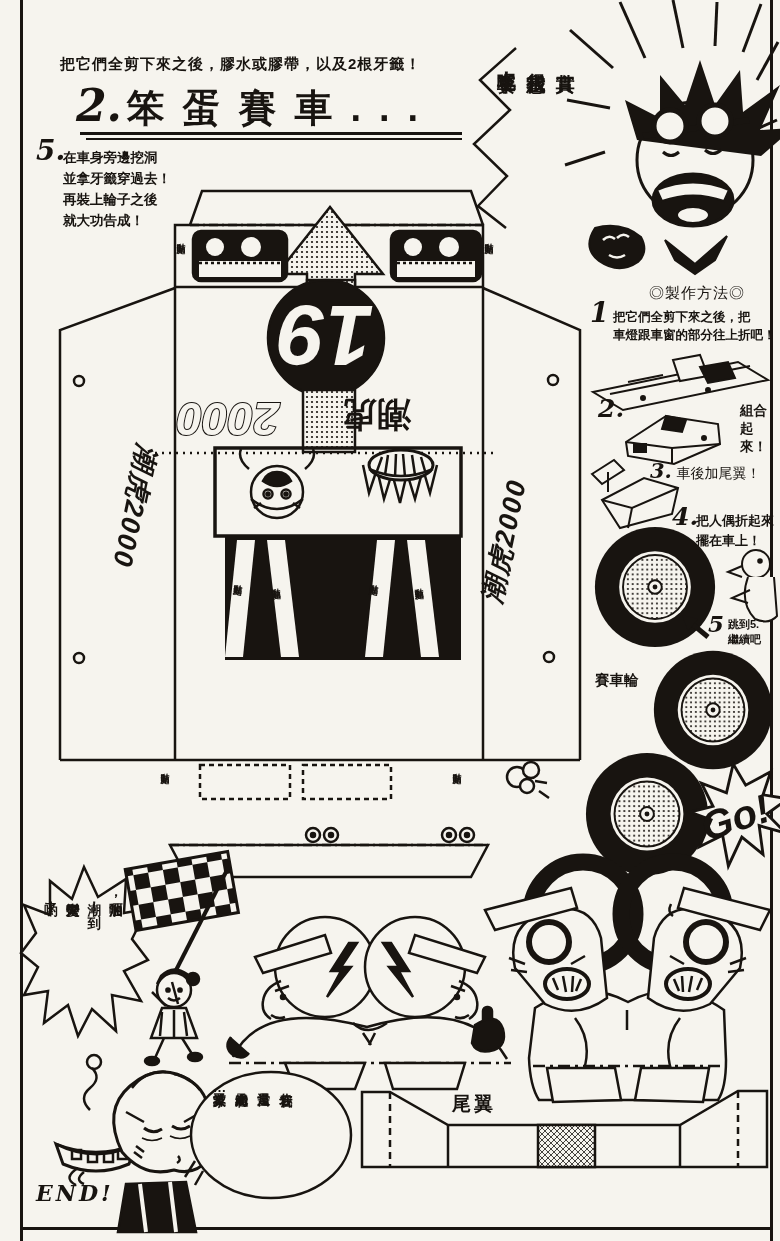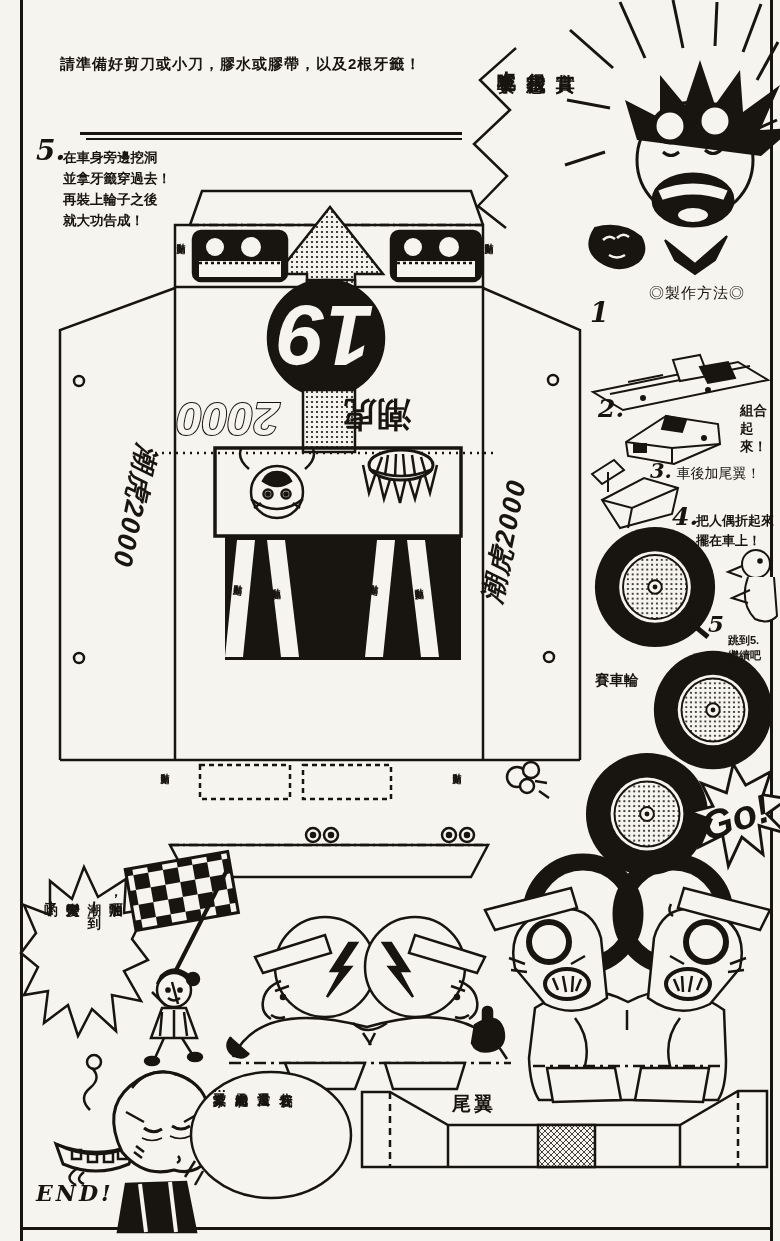--- a/index.html
+++ b/index.html
@@ -34,21 +34,25 @@
     </pattern>
   </defs>
 </svg>
 
 <div class="page">
 
   <div class="rule" style="left:20px;top:0;width:2.5px;height:1241px"></div>
   <div class="rule" style="left:770px;top:0;width:2.5px;height:1241px"></div>
   <div class="rule" style="left:20px;top:1227px;width:752px;height:2.5px"></div>
 
-  <div class="abs" style="left:60px;top:55px;width:440px;font-size:15px;font-weight:bold;letter-spacing:1px">請準備好剪刀或小刀，膠水或膠帶，以及2根牙籤！</div>
+  <div class="abs" style="left:60px;top:55px;width:440px;font-size:15px;font-weight:bold;letter-spacing:1px">把它們全剪下來之後，膠水或膠帶，以及2根牙籤！</div>
+  <div class="abs" style="left:76px;top:80px;white-space:nowrap">
+    <span class="num" style="font-size:44px">2.</span>
+    <span style="font-size:38px;font-weight:bold;letter-spacing:18px">笨蛋賽車...</span>
+  </div>
   <div class="rule" style="left:80px;top:132px;width:382px;height:3px"></div>
   <div class="rule" style="left:86px;top:138px;width:376px;height:1.5px"></div>
 
   <svg class="abs" style="left:452px;top:48px" width="72" height="180" viewBox="0 0 72 180">
     <polyline points="64,0 28,32 58,62 22,96 55,128 26,158 54,180" fill="none" stroke="#181410" stroke-width="2.5"></polyline>
   </svg>
 
   <div class="abs vtext" style="left:492px;top:58px;height:195px;font-size:19px;font-weight:bold;line-height:1.55">
     <span style="display:block">其實</span>
     <span style="display:block">我很想當</span>
@@ -202,20 +206,24 @@
   <div class="vlabel" style="left:370px;top:577px;transform:rotate(6deg)">黏貼處</div>
   <div class="vlabel" style="left:413px;top:581px;transform:rotate(-6deg)">黏貼處</div>
   <div class="vlabel" style="left:160px;top:766px">黏貼處</div>
   <div class="vlabel" style="left:452px;top:766px">黏貼處</div>
   <div class="vlabel" style="left:364px;top:1100px">黏貼處</div>
   <div class="vlabel" style="left:748px;top:1098px">黏貼處</div>
 
   <div class="abs" style="left:649px;top:284px;font-size:15px;font-weight:normal;letter-spacing:1px">◎製作方法◎</div>
 
   <div class="abs num" style="left:590px;top:297px;font-size:27px">1</div>
+  <div class="abs" style="left:613px;top:308px;width:168px;font-size:12.5px;font-weight:bold;line-height:1.45">
+    <div>把它們全剪下來之後，把</div>
+    <div>車燈跟車窗的部分往上折吧！</div>
+  </div>
   <svg class="abs" style="left:588px;top:350px" width="185" height="62" viewBox="0 0 185 62">
     <g stroke="#181410" stroke-width="2" fill="none">
       <polygon points="5,42 150,12 180,30 35,60" fill="#f6f4ee"></polygon>
       <line x1="22" y1="44" x2="162" y2="16"></line>
       <polygon points="85,10 112,5 120,26 92,31" fill="#f6f4ee"></polygon>
       <polygon points="112,17 140,12 147,28 120,33" fill="#181410"></polygon>
       <circle cx="55" cy="48" r="2" fill="#181410"></circle>
         <circle cx="120" cy="40" r="2" fill="#181410"></circle>
       <line x1="40" y1="32" x2="75" y2="25"></line>
     </g>
@@ -284,21 +292,21 @@
       <path d="M24,31 q-9,25 7,42 q14,6 22,-3 L50,31"></path>
       <path d="M26,44 L8,52 L24,57" fill="none"></path>
     </g>
   </svg>
 
   <svg class="abs" style="left:682px;top:613px" width="30" height="28" viewBox="0 0 30 28">
     <line x1="26" y1="24" x2="9" y2="10" stroke="#181410" stroke-width="5"></line>
     <polygon points="0,2 16,6 6,18" fill="#181410"></polygon>
   </svg>
   <div class="abs num" style="left:708px;top:610px;font-size:23px">5</div>
-  <div class="abs" style="left:728px;top:633px;font-size:11px;font-weight:bold;line-height:1.35">
+  <div class="abs" style="left:728px;top:617px;font-size:11px;font-weight:bold;line-height:1.35">
     <div>跳到5.</div>
     <div>繼續吧</div>
   </div>
 
   <div class="abs" style="left:595px;top:671px;font-size:14.5px;font-weight:bold">賽車輪</div>
 
   <svg class="abs" style="left:688px;top:760px;z-index:3" width="100" height="110" viewBox="0 0 104 110">
     <polygon points="47,2 60,24 86,10 78,34 104,38 82,54 102,74 74,66 78,96 56,78 42,108 36,76 12,88 24,60 2,52 26,46 14,22 40,32" fill="#f6f4ee" stroke="#181410" stroke-width="3"></polygon>
     <text x="50" y="72" transform="rotate(-18 50 60)" text-anchor="middle" font-size="42" font-weight="bold" font-style="italic" fill="#181410">Go!</text>
   </svg>

